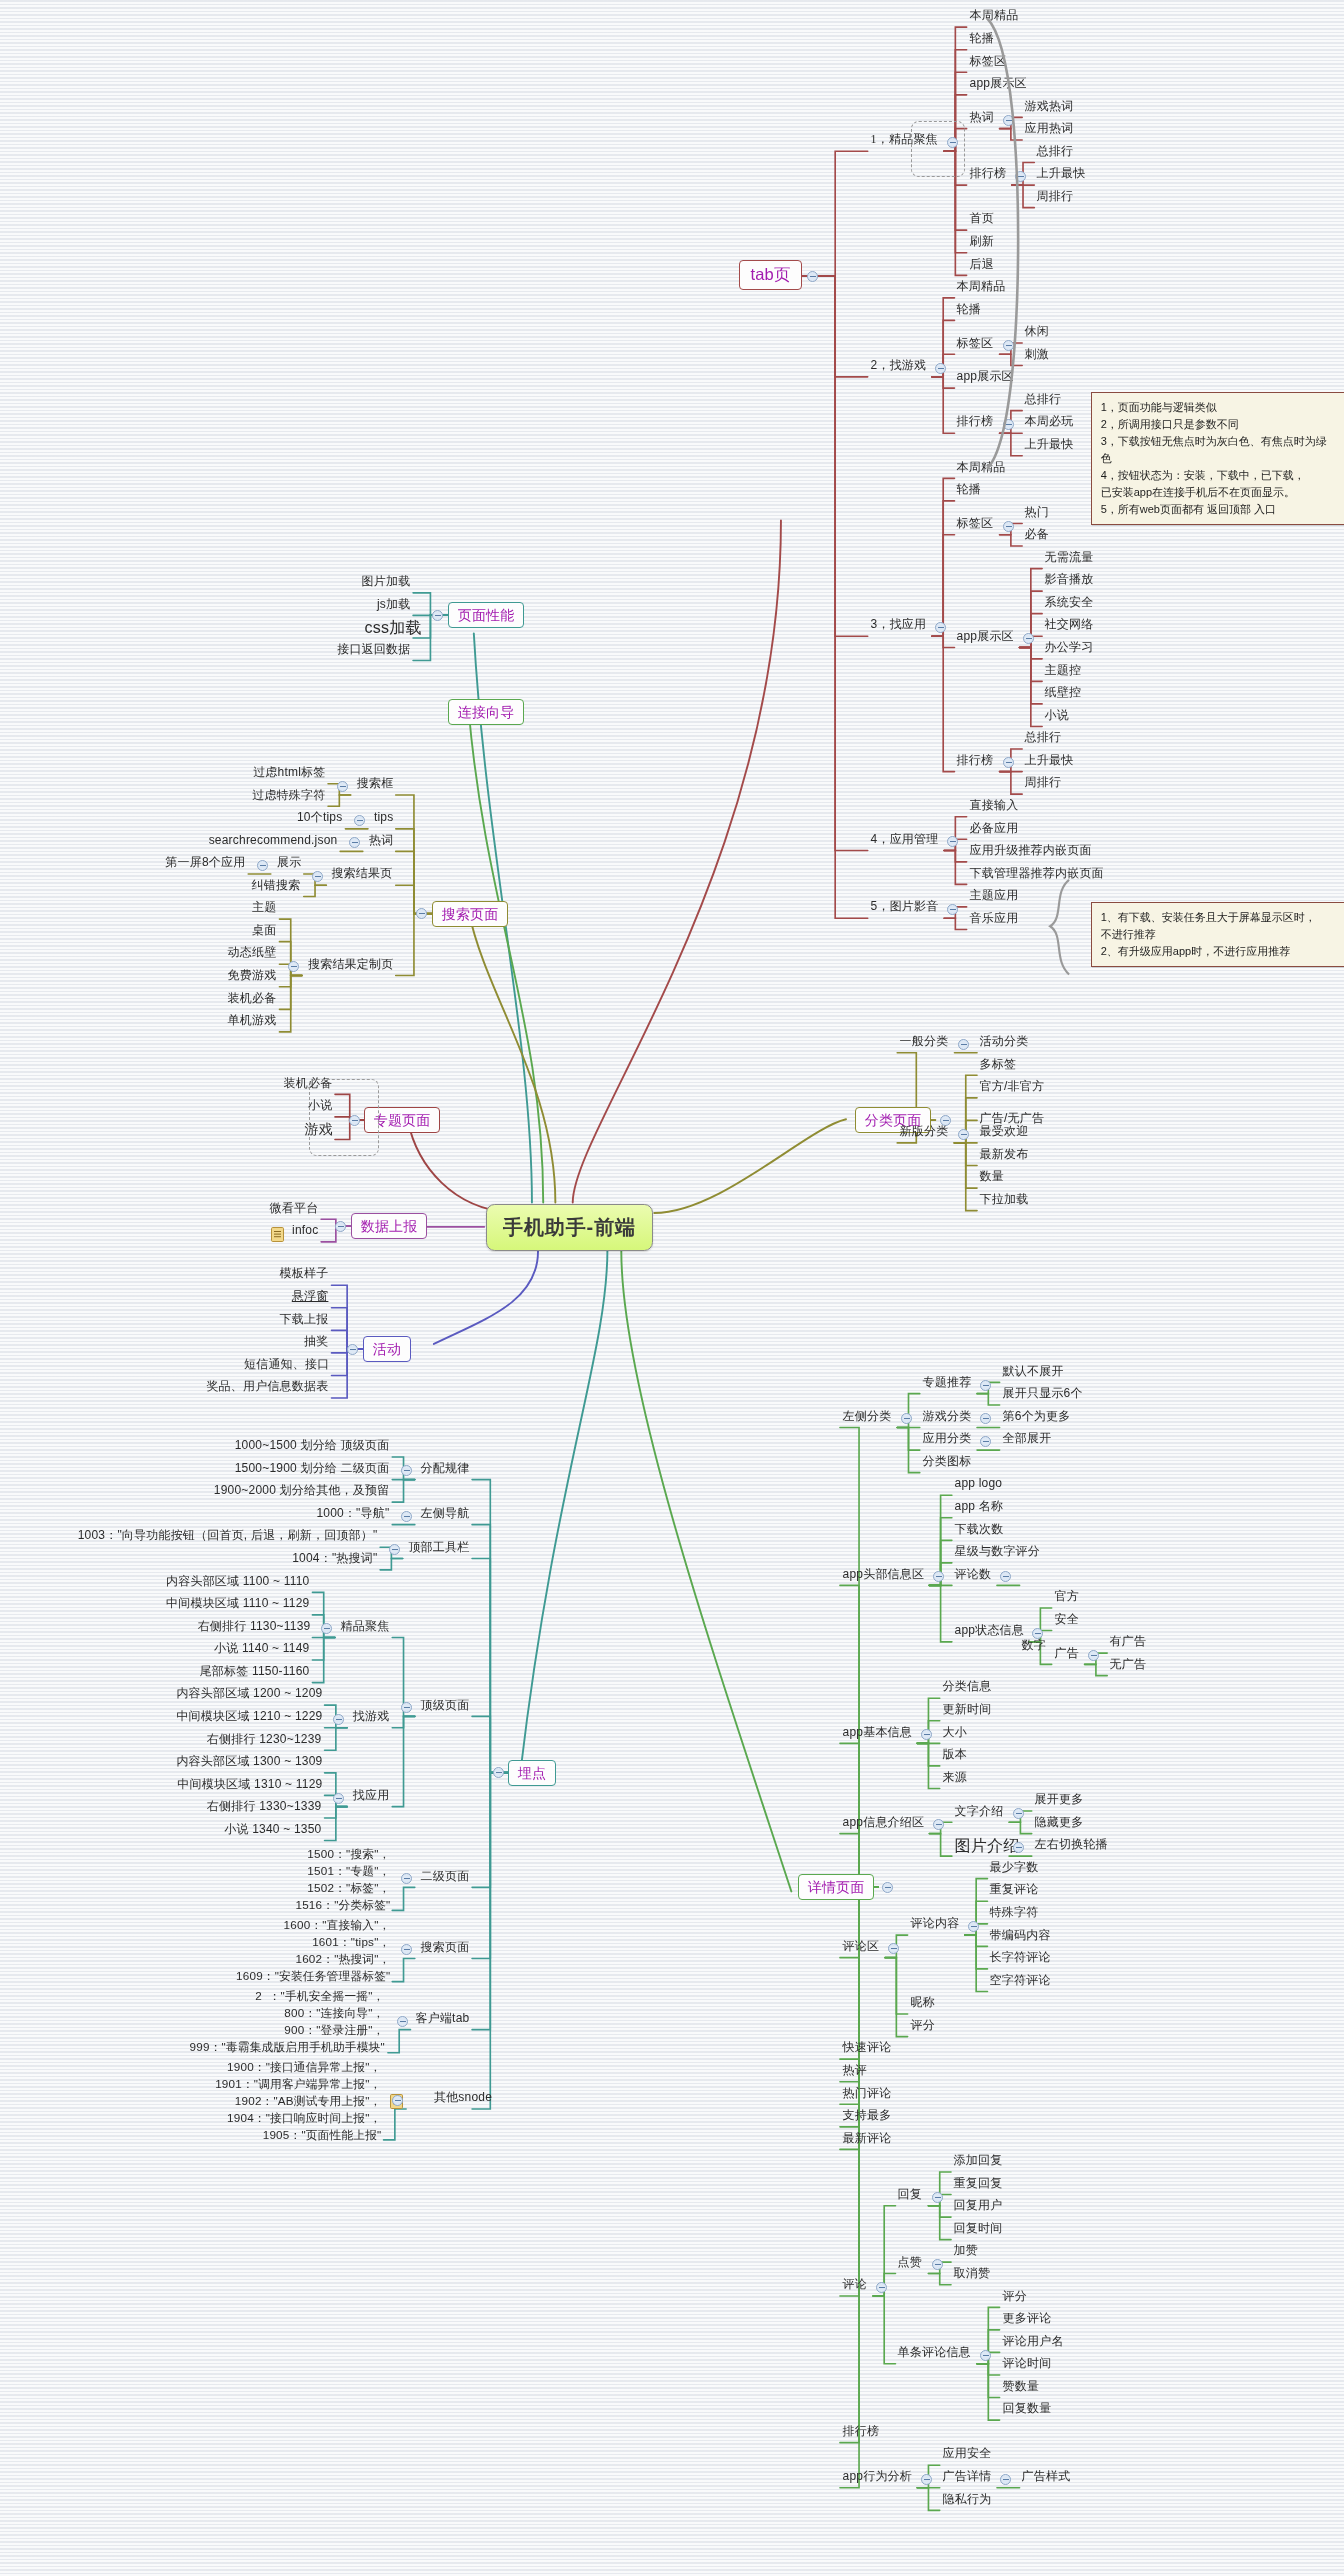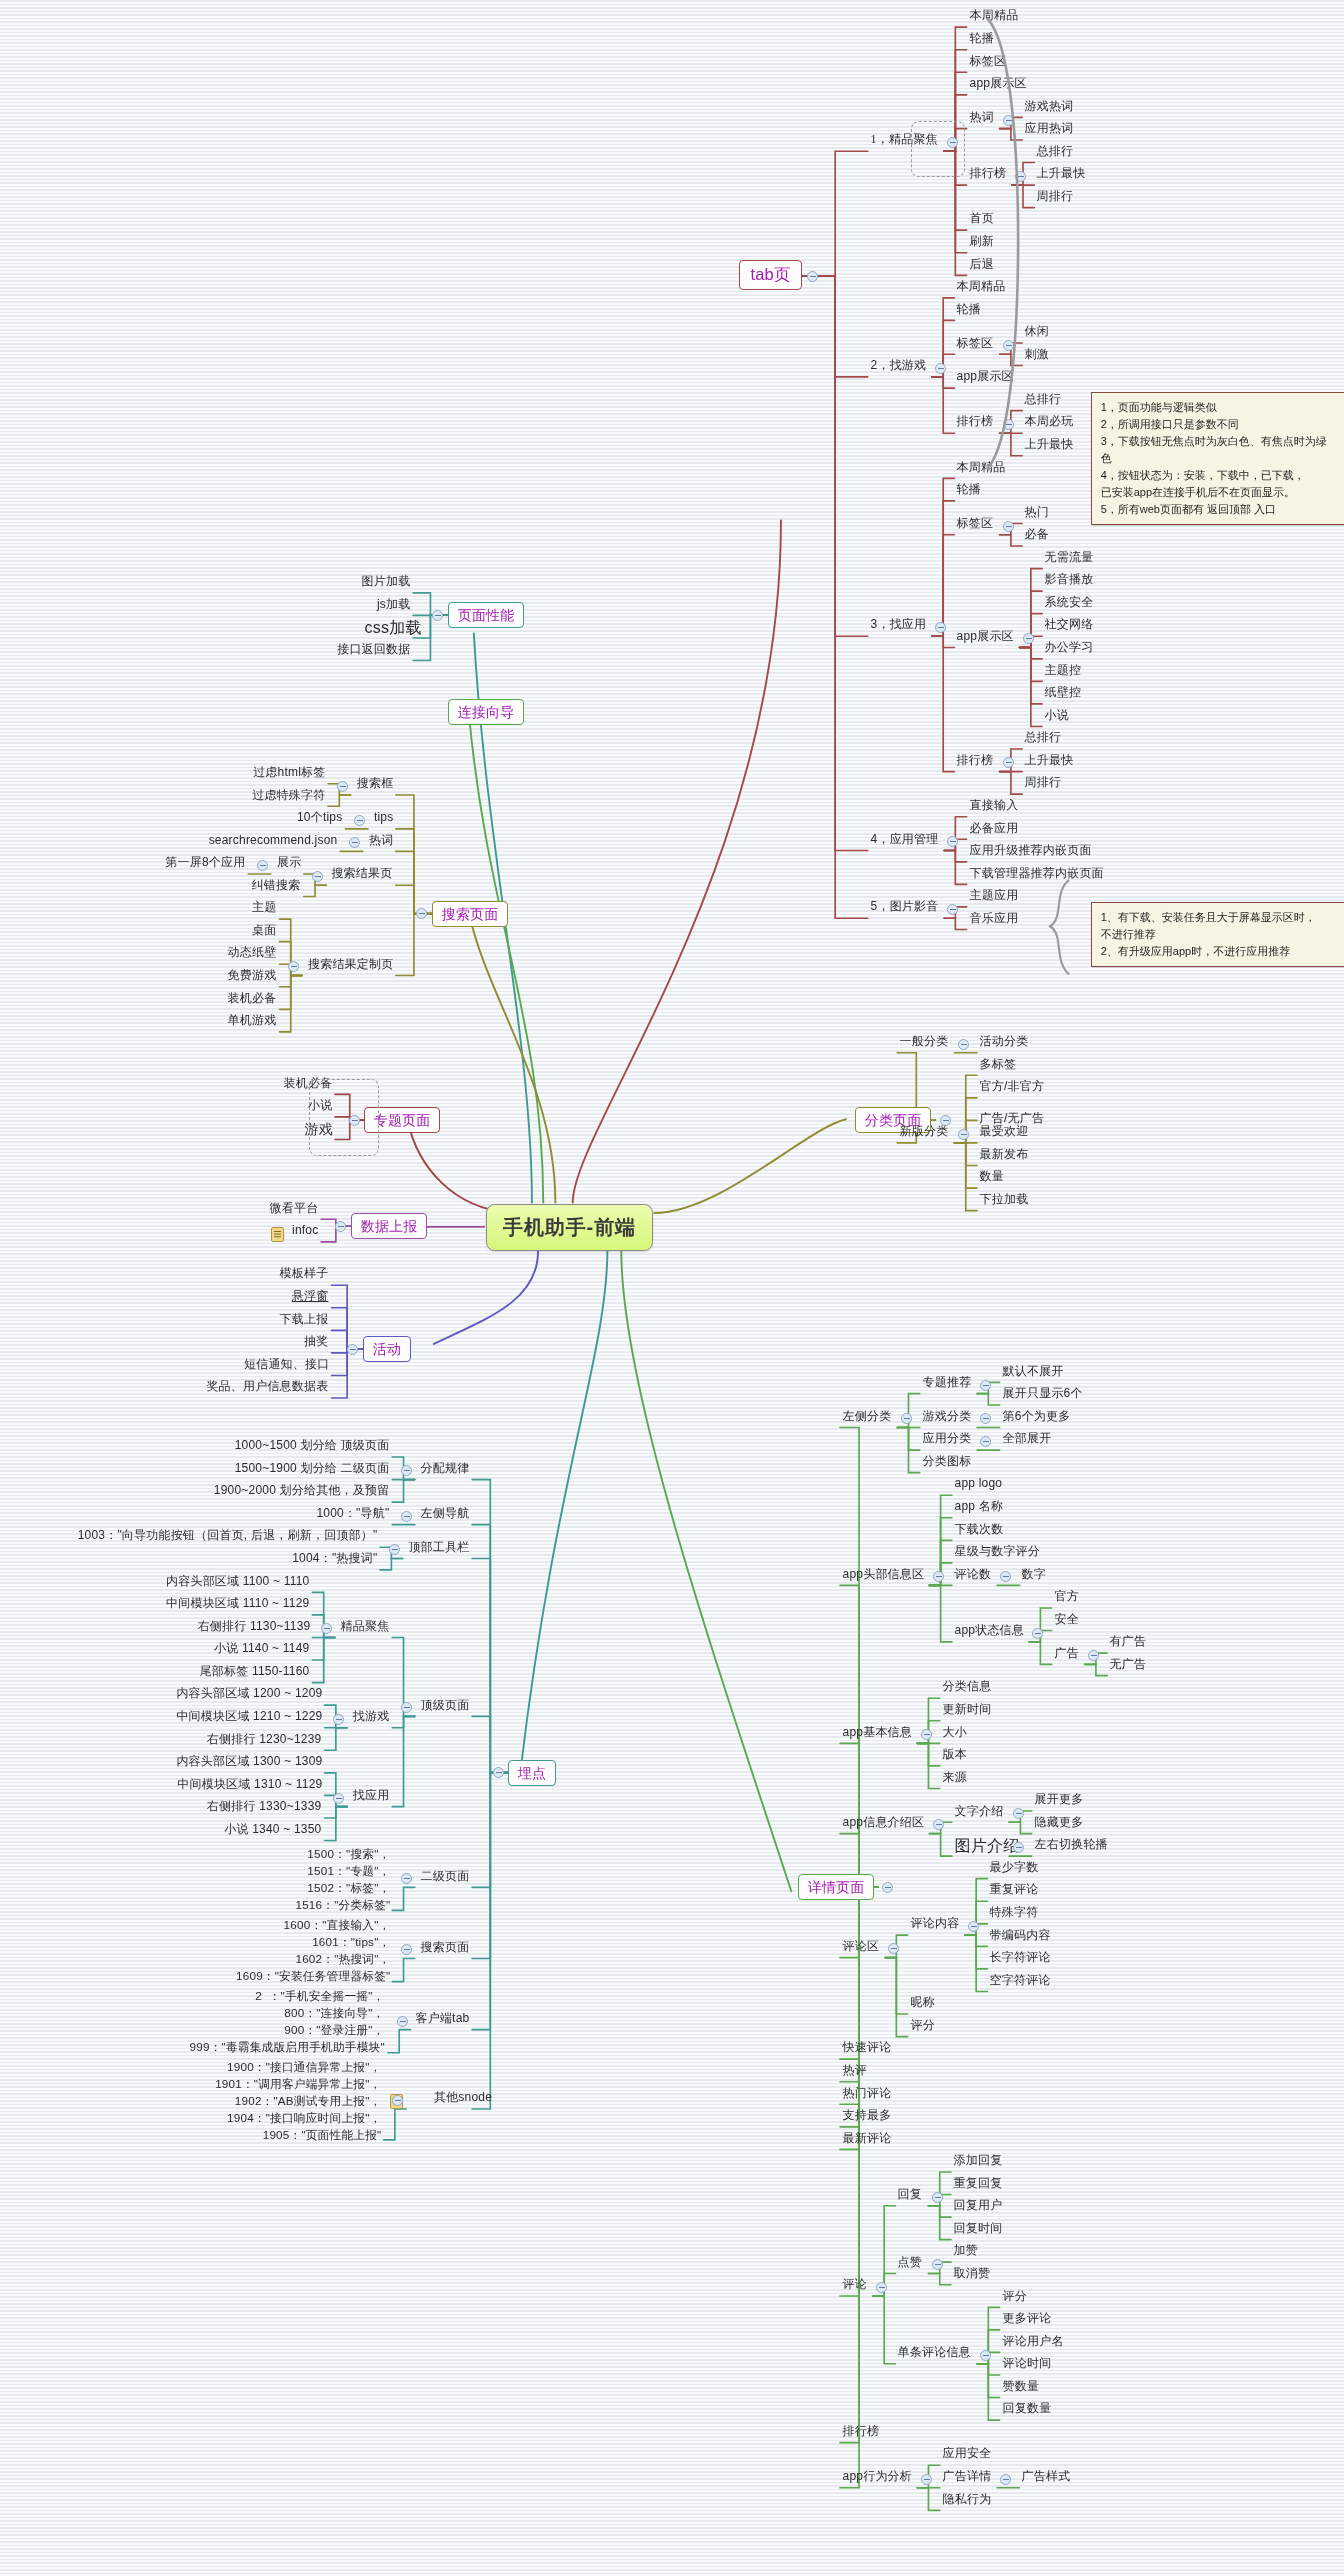--- a/index.html
+++ b/index.html
@@ -680,21 +680,21 @@
       <div class="node leaf" style="font-size: 12px; left: 1000px; top: 1431px; width: 57px; text-align: left;">全部展开</div>
       <div class="node leaf" style="font-size: 12px; left: 920px; top: 1454px; width: 57px; text-align: left;">分类图标</div>
       <div class="node leaf" style="font-size: 12px; left: 840px; top: 1567px; width: 89px; text-align: left;">app头部信息区</div>
       <div class="toggle" style="left: 933px; top: 1571px;"></div>
       <div class="node leaf" style="font-size: 12px; left: 952px; top: 1476px; width: 56px; text-align: left;">app logo</div>
       <div class="node leaf" style="font-size: 12px; left: 952px; top: 1499px; width: 56px; text-align: left;">app 名称</div>
       <div class="node leaf" style="font-size: 12px; left: 952px; top: 1522px; width: 57px; text-align: left;">下载次数</div>
       <div class="node leaf" style="font-size: 12px; left: 952px; top: 1544px; width: 94px; text-align: left;">星级与数字评分</div>
       <div class="node leaf" style="font-size: 12px; left: 952px; top: 1567px; width: 45px; text-align: left;">评论数</div>
       <div class="toggle" style="left: 1000px; top: 1571px;"></div>
-      <div class="node leaf" style="font-size: 12px; left: 1019px; top: 1567px; width: 33px; text-align: left;">数字</div>
+      <div class="node leaf" style="font-size: 12px; left: 1019px; top: 1638px; width: 33px; text-align: left;">数字</div>
       <div class="node leaf" style="font-size: 12px; left: 952px; top: 1623px; width: 77px; text-align: left;">app状态信息</div>
       <div class="toggle" style="left: 1032px; top: 1628px;"></div>
       <div class="node leaf" style="font-size: 12px; left: 1052px; top: 1589px; width: 33px; text-align: left;">官方</div>
       <div class="node leaf" style="font-size: 12px; left: 1052px; top: 1612px; width: 33px; text-align: left;">安全</div>
       <div class="node leaf" style="font-size: 12px; left: 1052px; top: 1646px; width: 33px; text-align: left;">广告</div>
       <div class="toggle" style="left: 1088px; top: 1650px;"></div>
       <div class="node leaf" style="font-size: 12px; left: 1107px; top: 1634px; width: 45px; text-align: left;">有广告</div>
       <div class="node leaf" style="font-size: 12px; left: 1107px; top: 1657px; width: 45px; text-align: left;">无广告</div>
       <div class="node leaf" style="font-size: 12px; left: 840px; top: 1725px; width: 77px; text-align: left;">app基本信息</div>
       <div class="toggle" style="left: 921px; top: 1729px;"></div>

